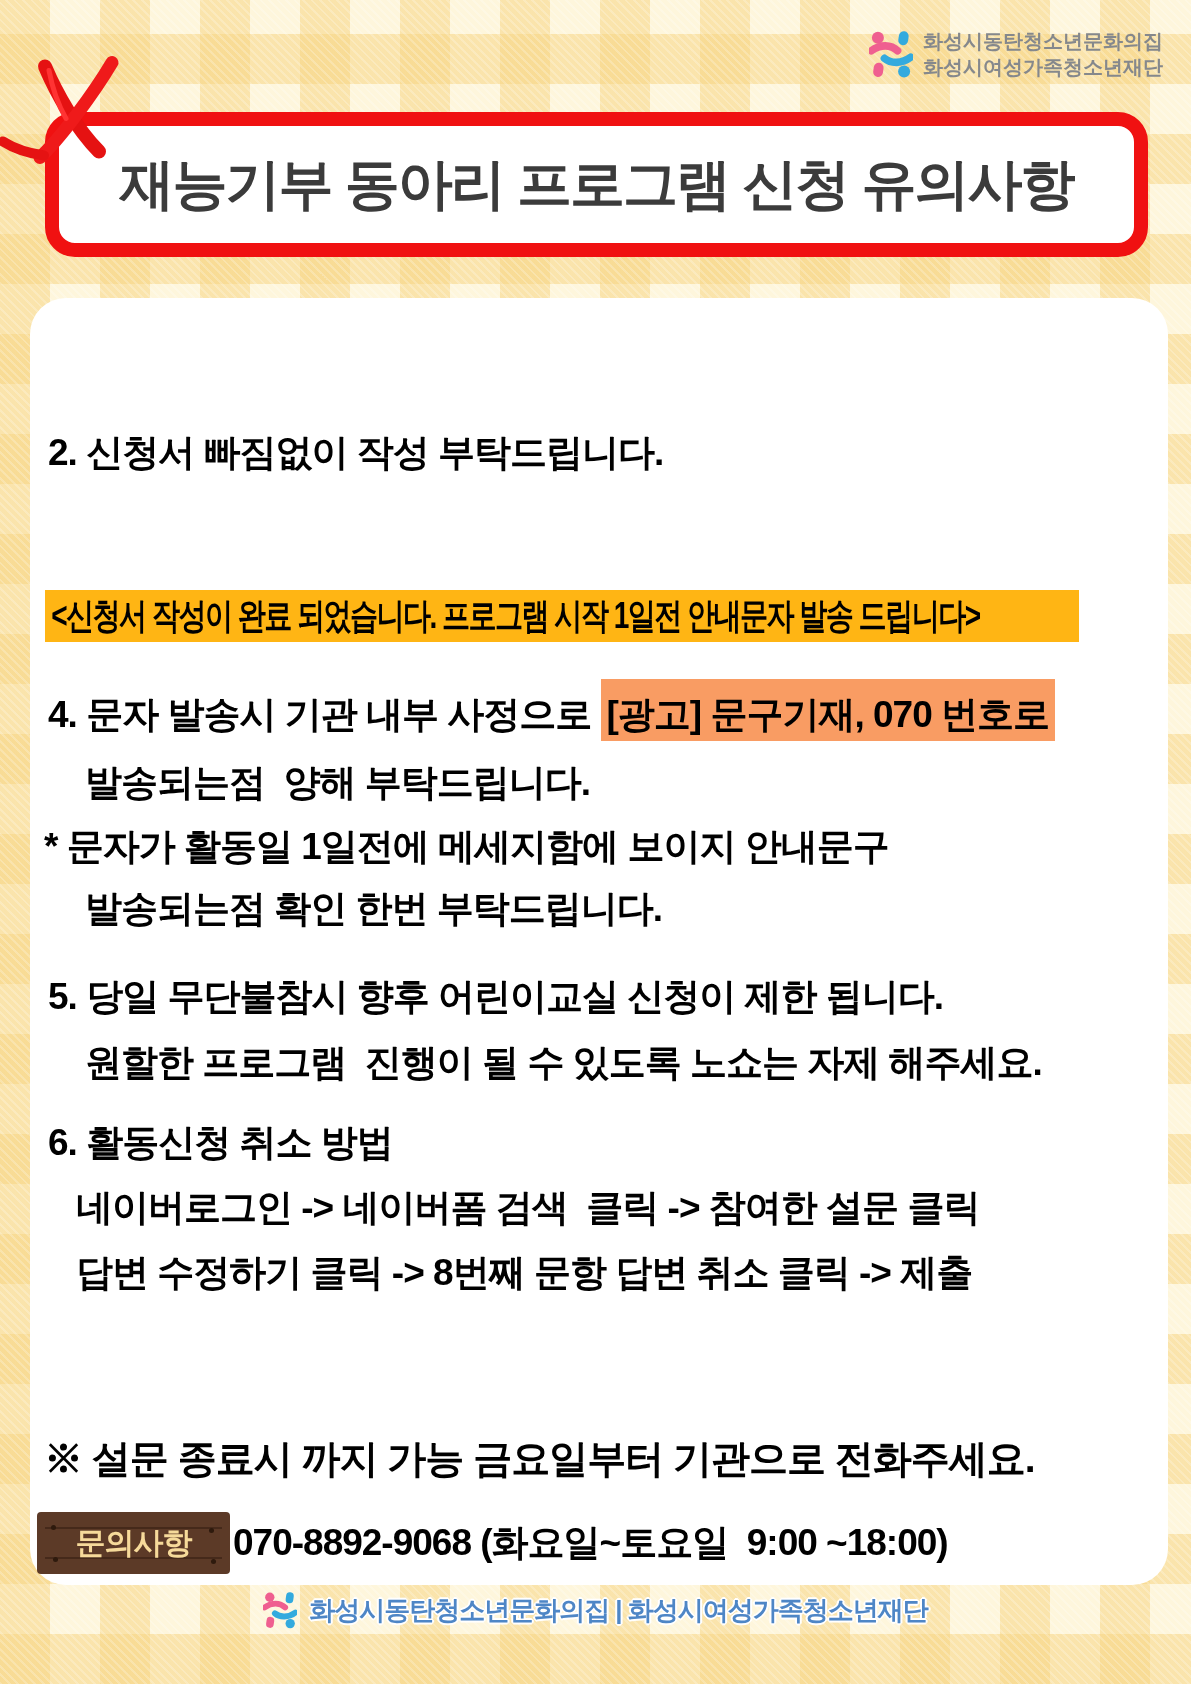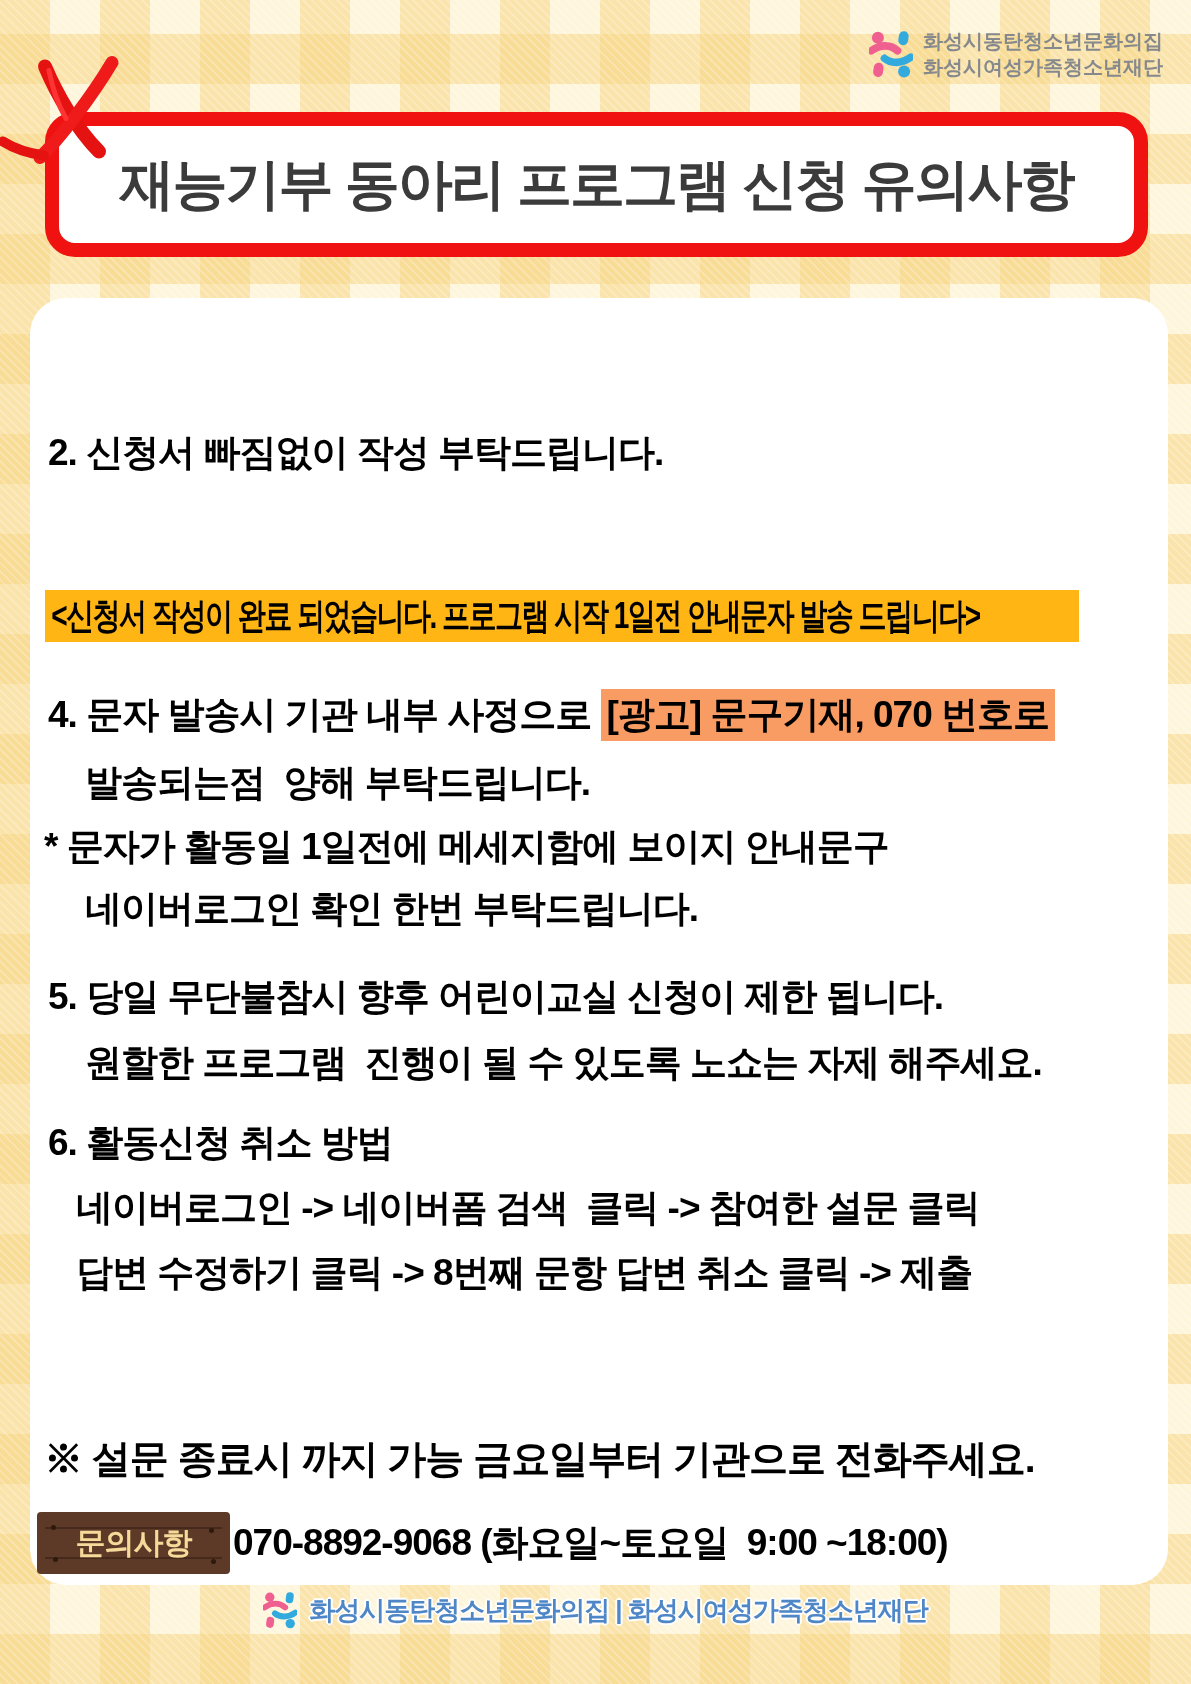--- a/index.html
+++ b/index.html
@@ -44,21 +44,21 @@
     white-space:pre;letter-spacing:-1px;
   }
   .banner{
     position:absolute;left:15px;top:292px;width:1034px;height:52px;
     background:#ffb514;display:flex;align-items:center;overflow:visible;
   }
   .banner span{
     font-size:36px;font-weight:bold;color:#000;white-space:pre;
     transform:scaleX(0.78);transform-origin:left center;padding-left:8px;letter-spacing:-2px;
   }
-  .hl-ad{background:#f99c63;padding:5px 6px 6px 6px;}
+  .hl-ad{background:#f99c63;padding:15px 6px 6px 6px;}
 
   
   .sign{
     position:absolute;left:7px;top:1214px;width:193px;height:62px;
     background:#5c3a27;border-radius:4px;
     display:flex;align-items:center;justify-content:center;
   }
   .sign::before{
     content:"";position:absolute;left:8px;right:8px;top:15px;height:2px;
     background:rgba(35,18,8,0.40);box-shadow:0 30px 0 rgba(35,18,8,0.40);
@@ -119,21 +119,21 @@
 
     <div class="line" style="top:130px">2. 신청서 빠짐없이 작성 부탁드립니다.</div>
 
     <div class="banner">
       <span>&lt;신청서 작성이 완료 되었습니다. 프로그램 시작 1일전 안내문자 발송 드립니다&gt;</span>
     </div>
 
     <div class="line" style="top:392px"><span>4. 문자 발송시 기관 내부 사정으로 </span><span class="hl-ad">[광고] 문구기재, 070 번호로</span></div>
     <div class="line" style="top:460px;left:55px">발송되는점  양해 부탁드립니다.</div>
     <div class="line" style="top:524px;left:14px">* 문자가 활동일 1일전에 메세지함에 보이지 안내문구</div>
-    <div class="line" style="top:586px;left:55px">네이버로그인 확인 한번 부탁드립니다.</div>
+    <div class="line" style="top:586px;left:55px">발송되는점 확인 한번 부탁드립니다.</div>
 
     <div class="line" style="top:674px">5. 당일 무단불참시 향후 어린이교실 신청이 제한 됩니다.</div>
     <div class="line" style="top:740px;left:55px">원할한 프로그램  진행이 될 수 있도록 노쇼는 자제 해주세요.</div>
 
     <div class="line" style="top:820px">6. 활동신청 취소 방법</div>
     <div class="line" style="top:885px;left:46px">네이버로그인 -&gt; 네이버폼 검색  클릭 -&gt; 참여한 설문 클릭</div>
     <div class="line" style="top:950px;left:46px">답변 수정하기 클릭 -&gt; 8번째 문항 답변 취소 클릭 -&gt; 제출</div>
 
     <div class="line" style="top:1134px;left:14px;font-size:39px">※ 설문 종료시 까지 가능 금요일부터 기관으로 전화주세요.</div>
 

